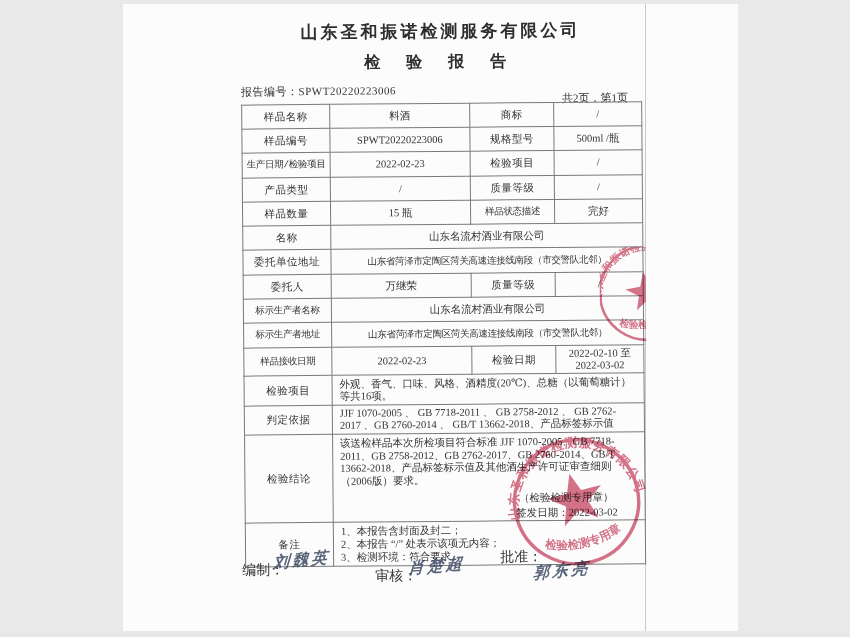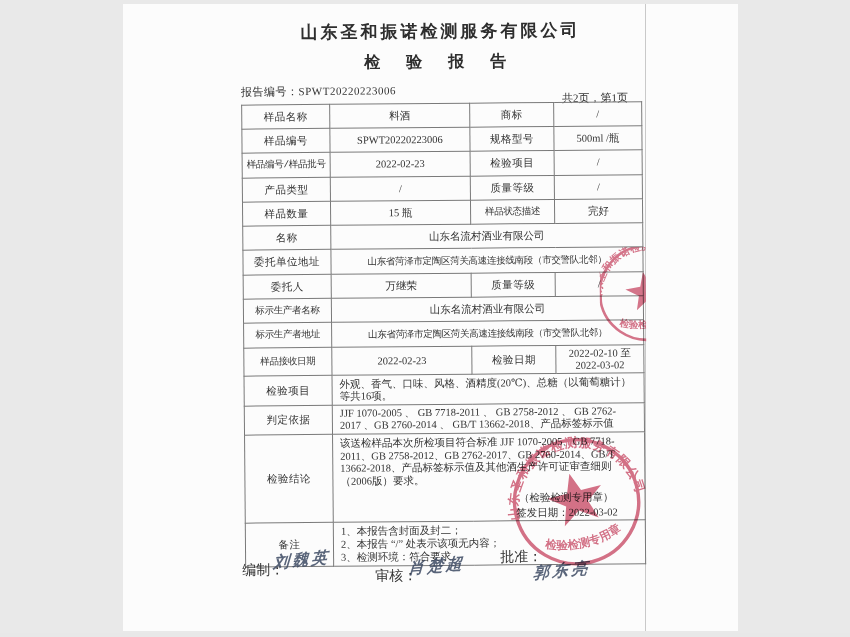--- a/index.html
+++ b/index.html
@@ -81,21 +81,21 @@
           <td class="lbl">商标</td>
           <td>/</td>
         </tr>
         <tr class="h24">
           <td class="lbl">样品编号</td>
           <td>SPWT20220223006</td>
           <td class="lbl">规格型号</td>
           <td>500ml /瓶</td>
         </tr>
         <tr class="h25">
-          <td class="lbl tight">样品编号/样品批号</td>
+          <td class="lbl tight">生产日期/检验项目</td>
           <td>2022-02-23</td>
           <td class="lbl">检验项目</td>
           <td>/</td>
         </tr>
         <tr class="h24">
           <td class="lbl">产品类型</td>
           <td>/</td>
           <td class="lbl">质量等级</td>
           <td>/</td>
         </tr>

